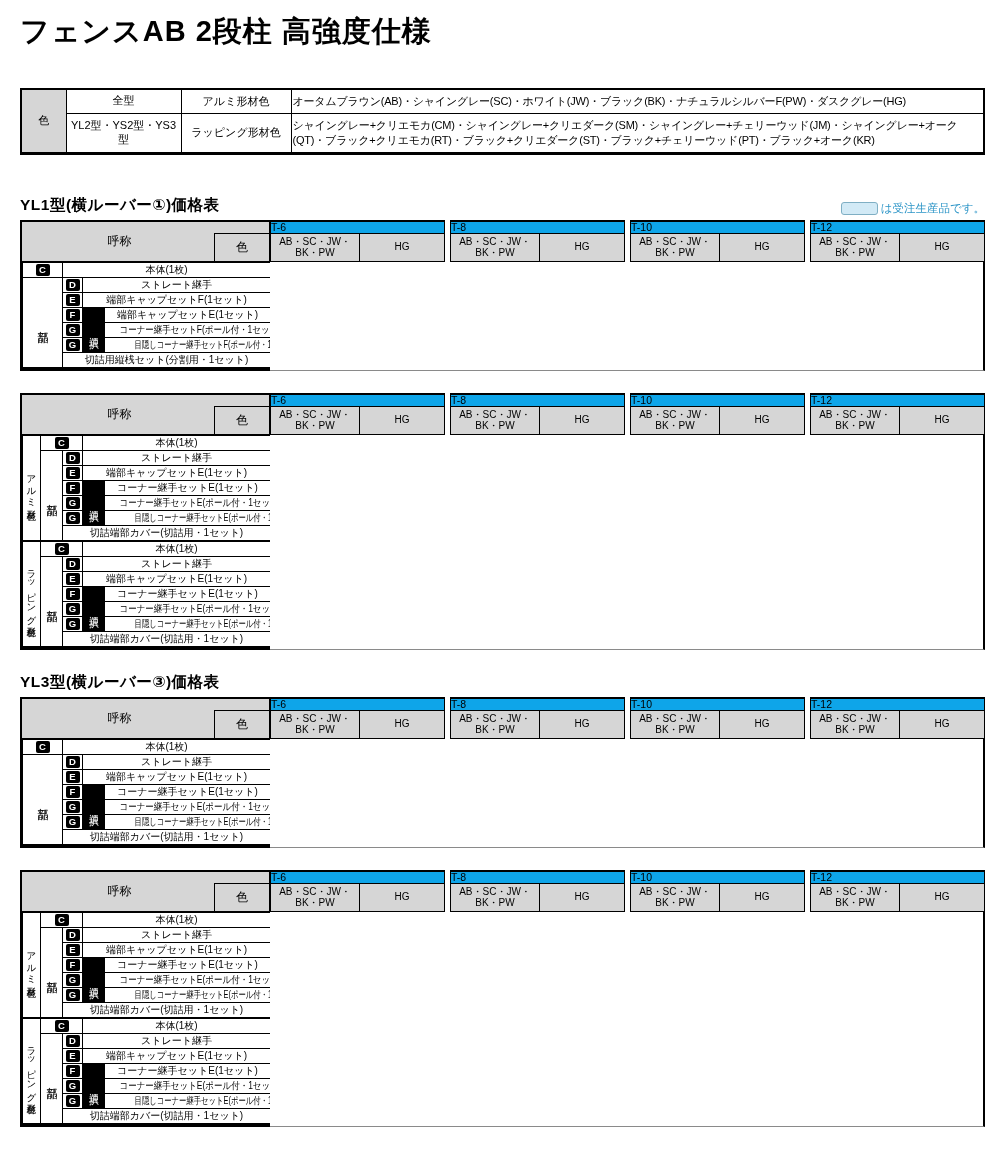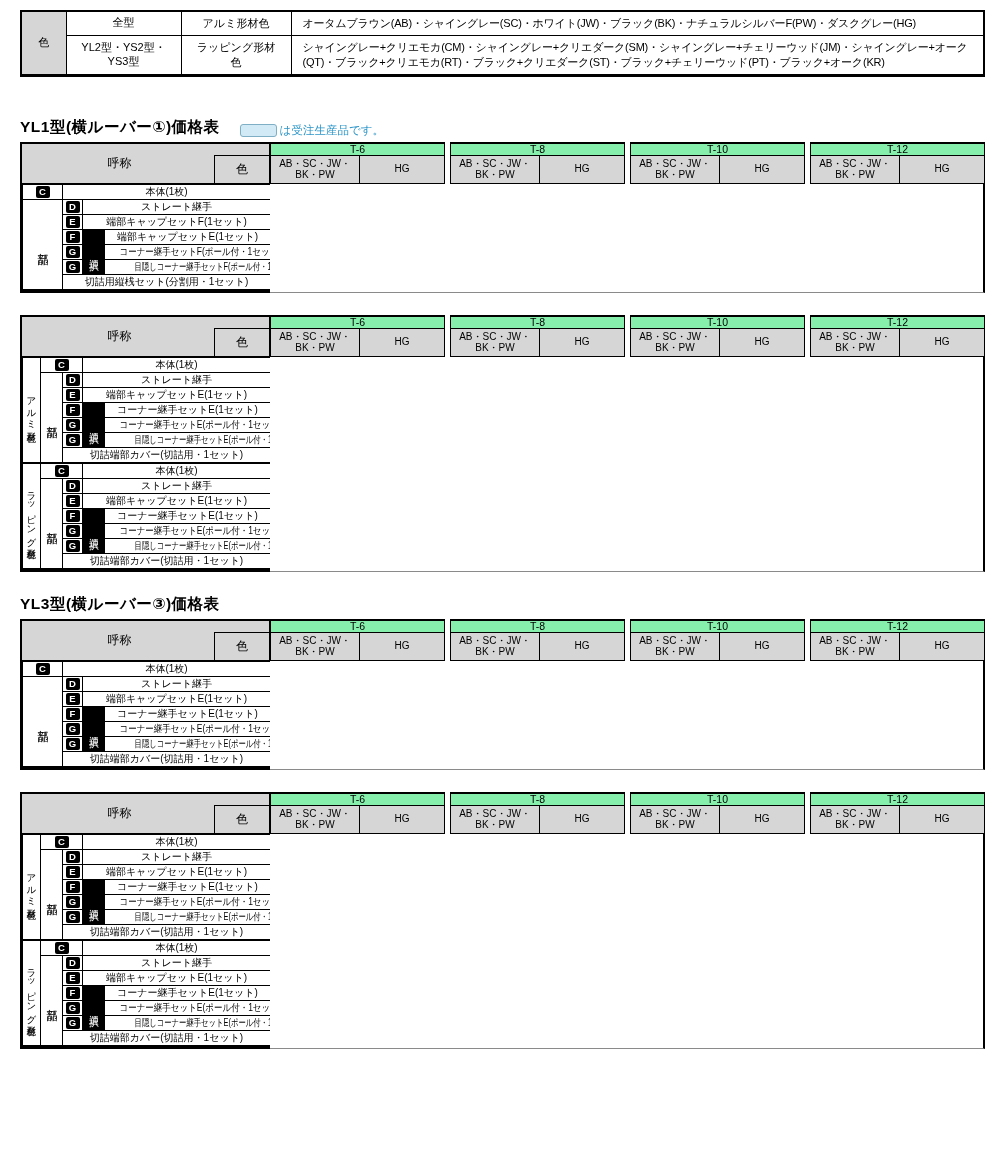--- a/index.html
+++ b/index.html
@@ -2,47 +2,47 @@
 <html><head>
 <meta charset="utf-8">
 <style>
   html,body{margin:0;padding:0;background:#fff;color:#000;
     font-family:"Liberation Sans","DejaVu Sans",sans-serif;}
   .page{position:relative;width:1000px;box-sizing:border-box;padding:10px 15px 20px 20px;}
   h1.page-title{font-size:29px;font-weight:900;letter-spacing:1px;margin:2px 0 36px 0;}
 
   
   table.ctable{border-collapse:collapse;width:965px;table-layout:fixed;margin-bottom:40px;}
-  table.ctable td{border:1px solid #000;font-size:11px;vertical-align:middle;padding:1px 11px;box-sizing:border-box;}
+  table.ctable td{border:1px solid #000;font-size:11px;vertical-align:middle;padding:1px 1px;box-sizing:border-box;}
   table.ctable{border:2px solid #000;border-bottom:3px solid #000;}
   td.chead{background:#d6d6d6;text-align:center;width:45px;font-size:12px;}
   td.cmodels{width:115px;text-align:center;line-height:1.25;}
   td.cfinish{width:110px;text-align:center;}
   td.clist{letter-spacing:-0.2px;line-height:1.35;margin-left:28px;}
   tr.crow1 td{height:24px;}
   tr.crow2 td{height:40px;}
 
   
   .pt-section{margin-bottom:22px;width:965px;}
-  .pt-title-row{display:flex;align-items:flex-end;margin-bottom:4px;}
+  .pt-title-row{display:flex;justify-content:space-between;align-items:flex-end;margin-bottom:4px;}
   .pt-title{font-size:15.5px;font-weight:bold;letter-spacing:0.5px;}
   .order-note{display:flex;align-items:center;font-size:11.5px;color:#2e96c8;white-space:nowrap;padding-left:20px;}
   .order-swatch{display:inline-block;width:37px;height:13px;background:#d2eaf6;border:1px solid #7fafc4;border-radius:3px;margin-right:3px;box-sizing:border-box;}
 
   .pt-header{display:flex;height:42px;width:965px;}
   .pt-left{position:relative;width:250px;flex:0 0 250px;background:#d6d6d6;box-sizing:border-box;
     border:1px solid #000;border-left-width:2px;border-top-width:2px;}
   .name-label{position:absolute;left:0;top:0;width:195px;height:100%;display:flex;align-items:center;justify-content:center;font-size:12px;}
   .color-cell{position:absolute;right:0;bottom:0;width:55px;height:28px;box-sizing:border-box;
     border-left:1px solid #000;border-top:1px solid #000;display:flex;align-items:center;justify-content:center;font-size:12px;}
   .pt-groups{display:flex;flex:1;}
   .size-group{width:175px;flex:0 0 175px;box-sizing:border-box;}
   .size-group + .size-group{margin-left:5px;}
-  .size-top{height:14px;box-sizing:border-box;background:#86efac;border:1px solid #000;border-top-width:2px;
-    text-align:center;font-size:10.5px;line-height:11px;}
+  .size-top{height:14px;box-sizing:border-box;background:#0ea5e9;border:1px solid #000;border-top-width:2px;
+    text-align:left;font-size:10.5px;line-height:11px;}
   .size-cols{display:flex;height:28px;}
   .size-col{box-sizing:border-box;background:#d6d6d6;border:1px solid #000;border-top:none;
     display:flex;align-items:center;justify-content:center;text-align:center;
     font-size:10px;line-height:1.15;white-space:pre-line;}
   .size-col.alum{flex:0 0 90px;}
   .size-col.hg{flex:1;border-left:none;}
 
   .pt-body{display:flex;width:965px;}
   .pt-rows{width:250px;flex:0 0 250px;box-sizing:border-box;border-left:2px solid #000;border-bottom:3px solid #000;}
   table.rows{border-collapse:collapse;table-layout:fixed;width:248px;}
@@ -57,20 +57,21 @@
   td.select .vtext{font-size:10px;letter-spacing:2px;color:#fff;}
   .lbox{display:inline-block;width:14px;height:12px;background:#000;color:#fff;font-weight:bold;
     font-size:9.5px;line-height:12px;border-radius:2px;text-align:center;}
   .fit{display:inline-block;white-space:nowrap;transform-origin:50% 50%;}
   .price-area{flex:1;background:#fff;box-sizing:border-box;border-right:2px solid #000;border-bottom:1px solid #8a8a8a;}
 </style>
 </head>
 <body>
 
 <div class="page">
+  <h1 class="page-title">フェンスAB 2段柱 高強度仕様</h1>
 
   <table class="ctable">
     <tbody>
       <tr class="crow1">
         <td class="chead" rowspan="2">色</td>
         <td class="cmodels">全型</td>
         <td class="cfinish">アルミ形材色</td>
         <td class="clist">オータムブラウン(AB)・シャイングレー(SC)・ホワイト(JW)・ブラック(BK)・ナチュラルシルバーF(PW)・ダスクグレー(HG)</td>
       </tr>
       <tr class="crow2">

